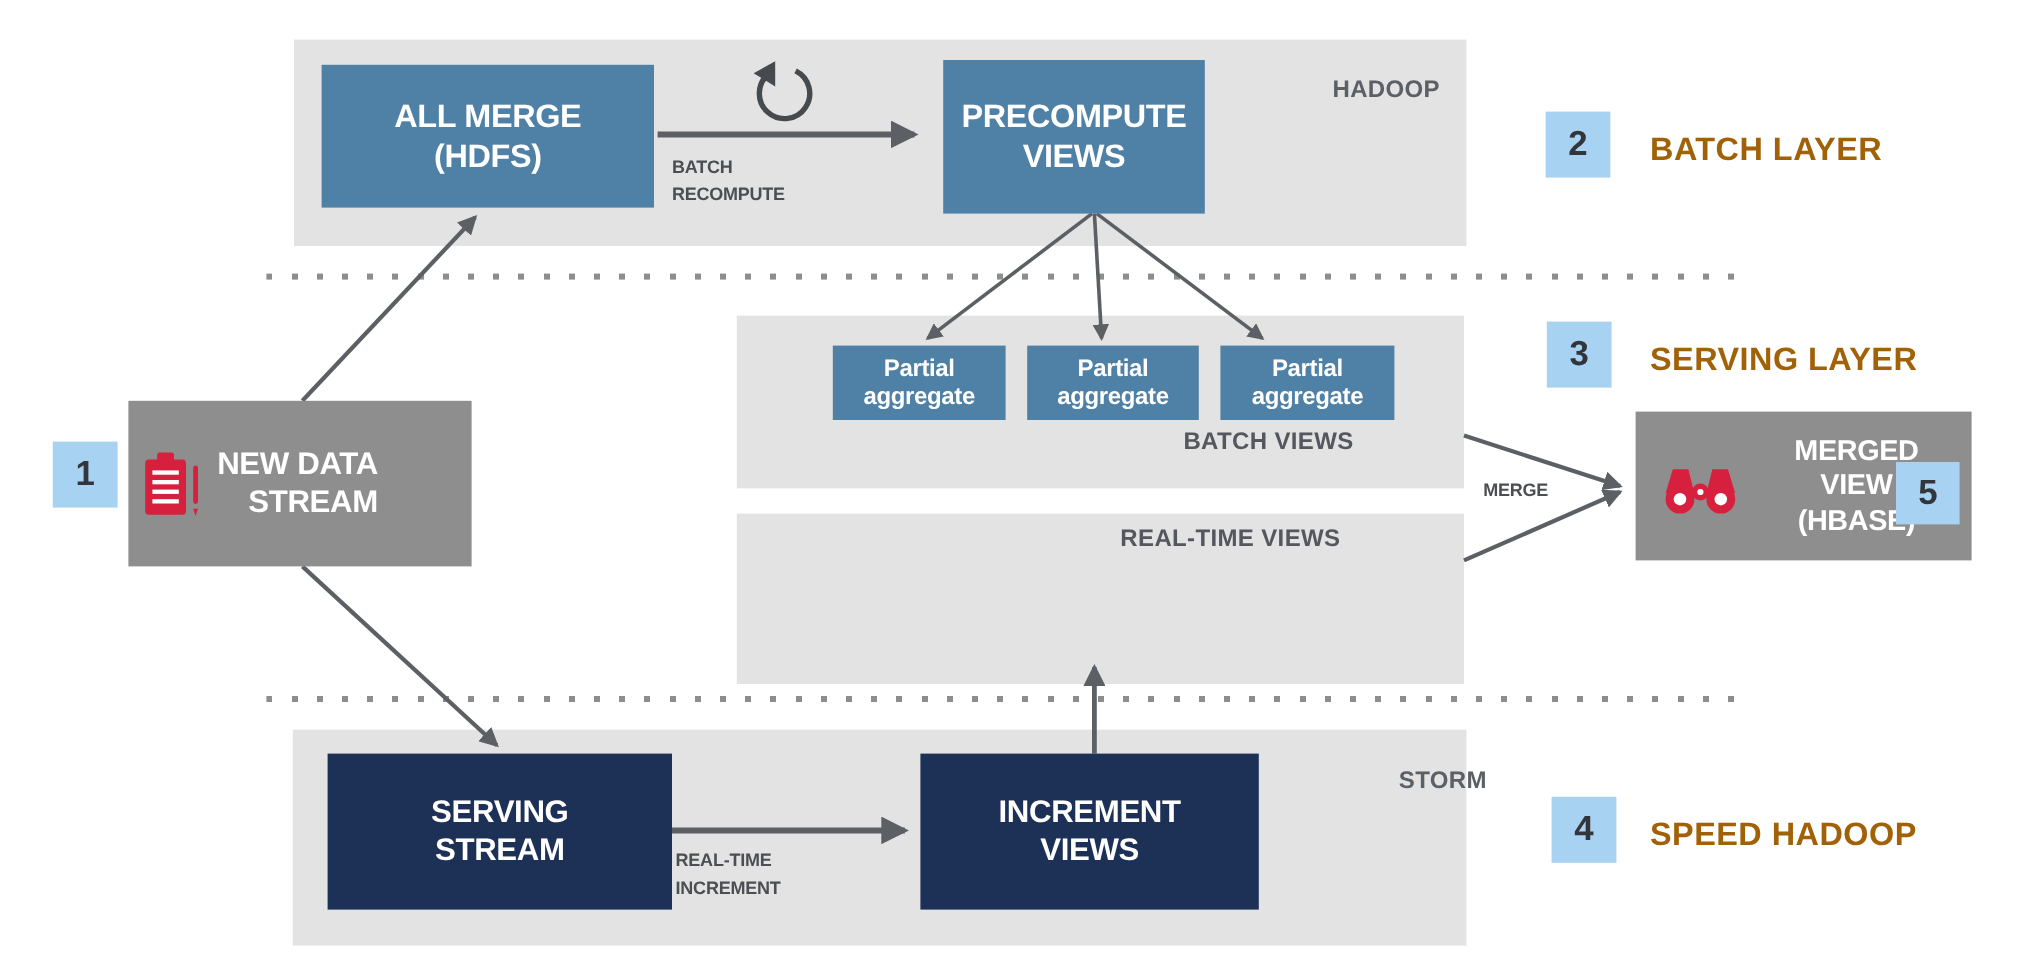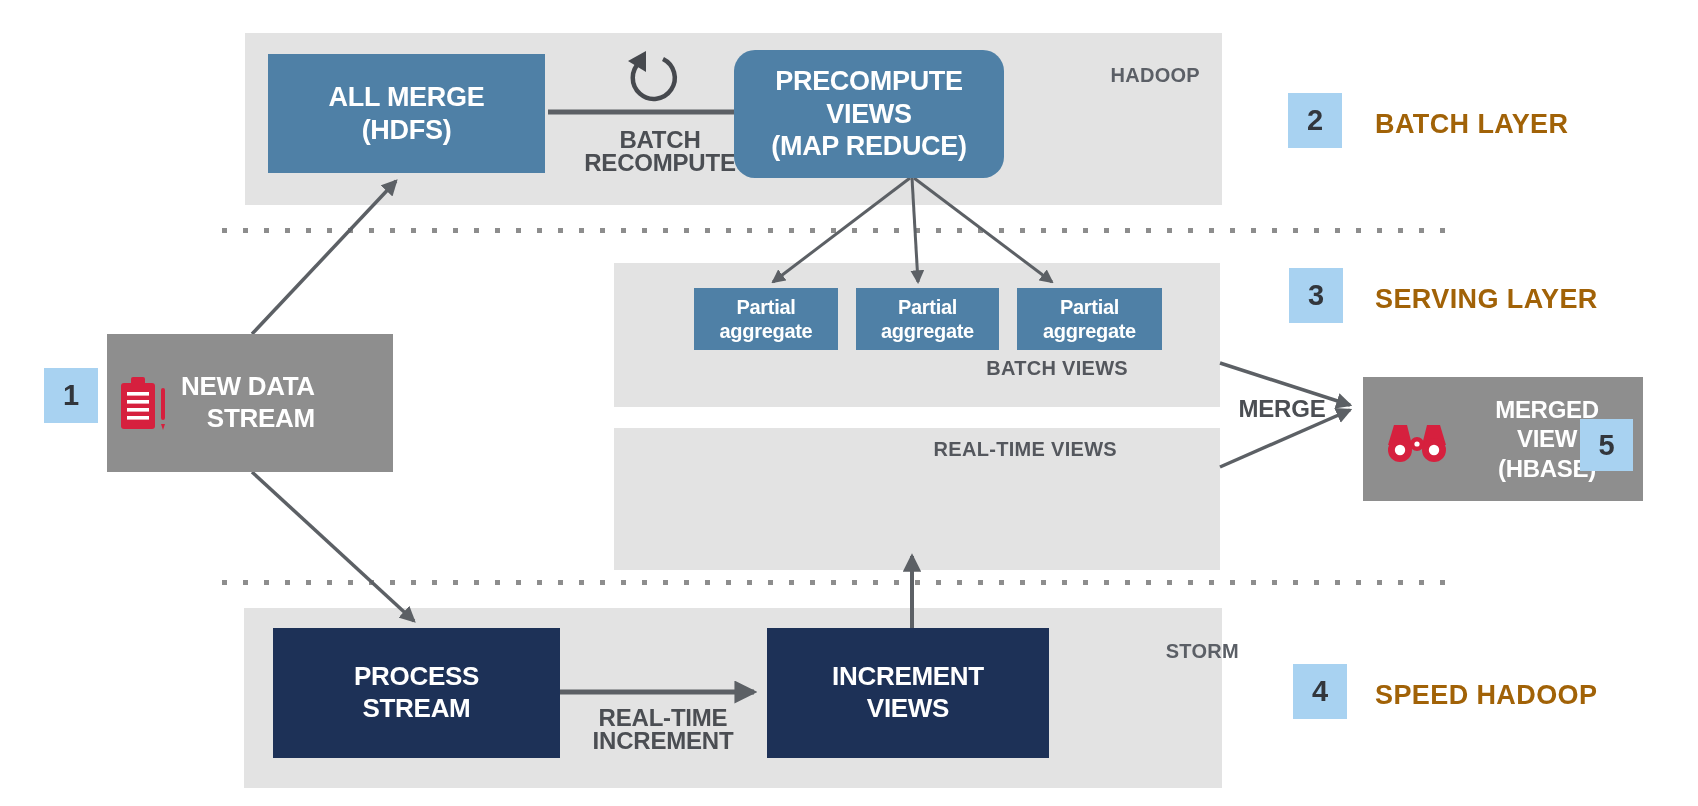--- a/index.html
+++ b/index.html
@@ -9,23 +9,23 @@
   }
   .band{position:absolute;background:#e3e3e3;}
   .dotline{position:absolute;height:5px;
     background-image:repeating-linear-gradient(90deg,#8d8d8d 0 5px,transparent 5px 21px);}
   .steel{background:#4f80a6;}
   .navy{background:#1d3157;}
   .graybox{background:#8e8e8e;}
   .node{position:absolute;display:flex;flex-direction:column;align-items:center;justify-content:center;
         color:#ffffff;font-weight:bold;text-align:center;letter-spacing:-0.3px;}
   .node .ln{line-height:1.22;}
-  .f27{font-size:27px;} .f26{font-size:26px;} .f24{font-size:24px;margin-top:34px;} .f20{font-size:20px;line-height:1.2;}
+  .f27{font-size:27px;} .f26{font-size:26px;} .f24{font-size:24px;} .f20{font-size:20px;line-height:1.2;}
   .bandlabel{position:absolute;color:#5b5f66;font-weight:bold;font-size:20px;text-align:right;letter-spacing:0.3px;}
-  .edgelabel{position:absolute;color:#4b4e53;font-weight:bold;font-size:24px;text-align:center;line-height:23px;letter-spacing:-0.2px;}
+  .edgelabel{position:absolute;color:#4b4e53;font-weight:bold;font-size:15px;text-align:left;line-height:23px;letter-spacing:-0.2px;}
   .badge{position:absolute;width:54px;height:55px;background:#a8d2f1;color:#32363c;
          font-weight:bold;font-size:29px;display:flex;align-items:center;justify-content:center;z-index:5;}
   .layerlabel{position:absolute;color:#a16207;font-weight:bold;font-size:27px;letter-spacing:0.4px;z-index:5;}
   #arrows{position:absolute;left:0;top:0;z-index:2;}
   .zb{z-index:3;}
   .hflex{flex-direction:row;justify-content:flex-start;text-align:left;}
   .icon{position:absolute;}
 </style>
 </head>
 <body>
@@ -65,24 +65,23 @@
 
   <div class="bandlabel" style="left:1040px;top:64px;width:160px;">HADOOP</div>
   <div class="bandlabel" style="left:1089px;top:640px;width:150px;">STORM</div>
   <div class="bandlabel" style="left:717px;top:438px;width:400px;color:#54575d;">REAL-TIME VIEWS</div>
   <div class="bandlabel" style="left:728px;top:357px;width:400px;color:#54575d;">BATCH VIEWS</div>
 
   <div class="node steel f27 zb" style="left:268px;top:54px;width:277px;height:119px;">
     <span class="ln">ALL MERGE</span>
     <span class="ln">(HDFS)</span>
   </div>
-  <div class="node steel f27 zb" style="left:734px;top:50px;width:270px;height:128px;border-radius:21px;">
+  <div class="node steel f27 zb" style="left:786px;top:50px;width:218px;height:128px;">
     <span class="ln">PRECOMPUTE</span>
     <span class="ln">VIEWS</span>
-    <span class="ln">(MAP REDUCE)</span>
   </div>
 
   <div class="edgelabel" style="left:560px;top:128px;width:200px;">
     <div>BATCH</div>
     <div>RECOMPUTE</div>
   </div>
 
   <div class="node steel f20 zb" style="left:694px;top:288px;width:144px;height:62px;">
     <span class="ln">Partial</span>
     <span class="ln">aggregate</span>
@@ -91,21 +90,21 @@
     <span class="ln">Partial</span>
     <span class="ln">aggregate</span>
   </div>
   <div class="node steel f20 zb" style="left:1017px;top:288px;width:145px;height:62px;">
     <span class="ln">Partial</span>
     <span class="ln">aggregate</span>
   </div>
 
 
   <div class="node navy f26 zb" style="left:273px;top:628px;width:287px;height:130px;">
-    <span class="ln">PROCESS</span>
+    <span class="ln">SERVING</span>
     <span class="ln">STREAM</span>
   </div>
   <div class="node navy f26 zb" style="left:767px;top:628px;width:282px;height:130px;">
     <span class="ln">INCREMENT</span>
     <span class="ln">VIEWS</span>
   </div>
 
   <div class="edgelabel" style="left:563px;top:706px;width:200px;">
     <div>REAL-TIME</div>
     <div>INCREMENT</div>

